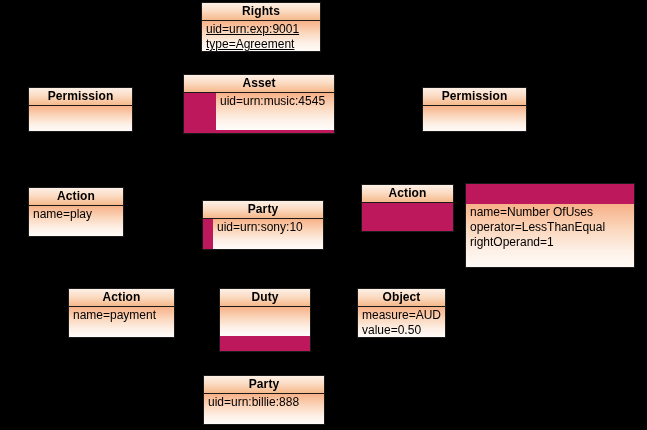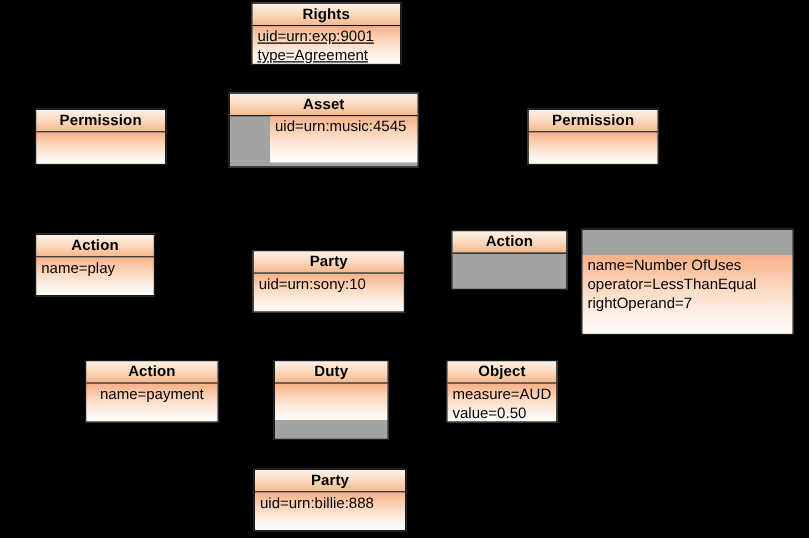--- a/index.html
+++ b/index.html
@@ -13,21 +13,21 @@
     width: 647px;
     height: 430px;
     background: #000000;
     overflow: hidden;
     font-family: "Liberation Sans", sans-serif;
   }
   .uml-node {
     position: absolute;
     box-sizing: border-box;
     border: 1px solid #1a1a1a;
-    background: #a3a3a3;
+    background: #be185d;
     overflow: hidden;
   }
   .uml-header {
     box-sizing: border-box;
     height: 18px;
     line-height: 17px;
     text-align: center;
     font-size: 12px;
     font-weight: bold;
     color: #000000;
@@ -74,37 +74,37 @@
       <div class="uml-body" style="height: 26px;"></div>
     </div>
     <div class="uml-node" style="left: 28px; top: 187px; width: 96px; height: 50px;">
       <div class="uml-header">Action</div>
       <div class="uml-body" style="height: 31px;">
         <div class="uml-attr">name=play</div>
       </div>
     </div>
     <div class="uml-node" style="left: 202px; top: 200px; width: 122px; height: 50px;">
       <div class="uml-header">Party</div>
-      <div class="uml-body" style="height: 31px;">
+      <div class="uml-body" style="height: 31px; margin-left: 10px;">
         <div class="uml-attr">uid=urn:sony:10</div>
       </div>
     </div>
     <div class="uml-node" style="left: 361px; top: 184px; width: 93px; height: 48px;">
       <div class="uml-header">Action</div>
     </div>
     <div class="uml-node" style="left: 465px; top: 183px; width: 170px; height: 85px;">
       <div class="uml-body" style="height: 66px; margin-top: 20px;">
         <div class="uml-attr">name=Number OfUses</div>
         <div class="uml-attr">operator=LessThanEqual</div>
-        <div class="uml-attr">rightOperand=7</div>
+        <div class="uml-attr">rightOperand=1</div>
       </div>
     </div>
     <div class="uml-node" style="left: 68px; top: 288px; width: 107px; height: 50px;">
       <div class="uml-header">Action</div>
-      <div class="uml-body" style="height: 31px; text-align: center;">
+      <div class="uml-body" style="height: 31px;">
         <div class="uml-attr">name=payment</div>
       </div>
     </div>
     <div class="uml-node" style="left: 219px; top: 288px; width: 92px; height: 64px;">
       <div class="uml-header">Duty</div>
       <div class="uml-body" style="height: 29px;"></div>
     </div>
     <div class="uml-node" style="left: 357px; top: 288px; width: 89px; height: 50px;">
       <div class="uml-header">Object</div>
       <div class="uml-body" style="height: 31px;">

